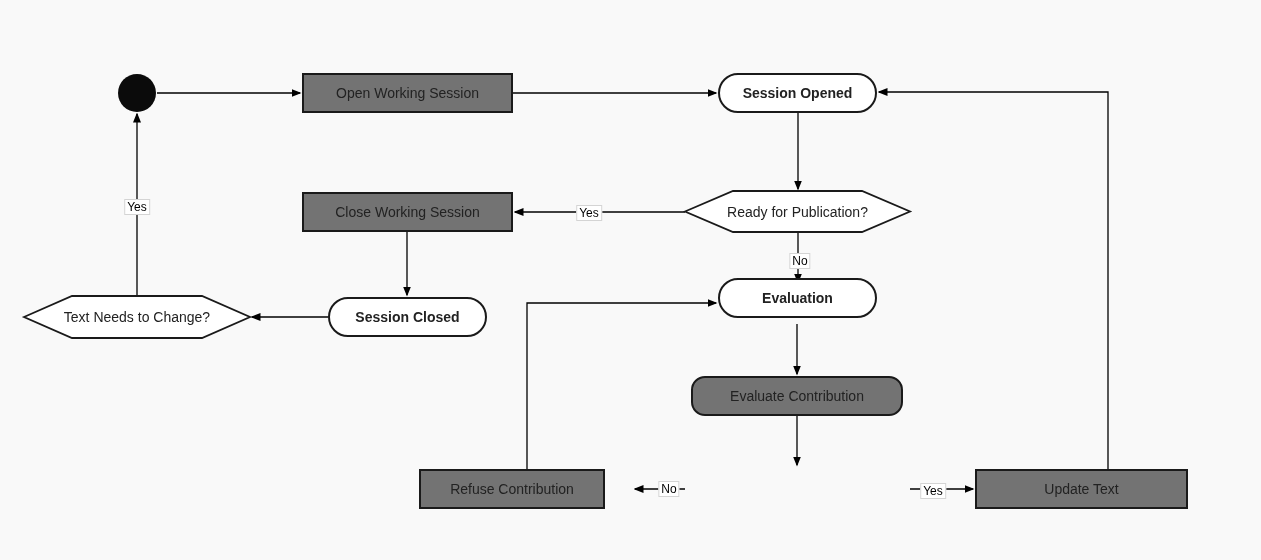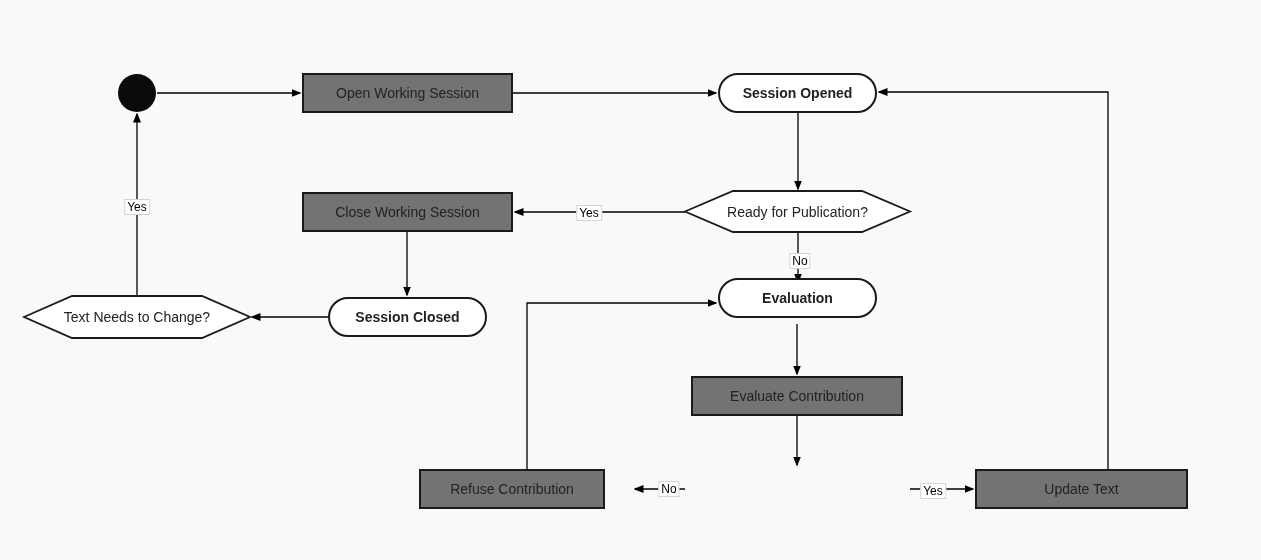--- a/index.html
+++ b/index.html
@@ -82,21 +82,21 @@
     <svg class="hex-svg" width="226" height="42">
       <polygon points="0,21 48,0 178,0 226,21 178,42 48,42"></polygon>
     </svg>
     <span class="lbl">Text Needs to Change?</span>
   </div>
 
   <div class="node stadium" style="left:718px;top:278px;width:159px;height:40px;">
     <span class="lbl">Evaluation</span>
   </div>
 
-  <div class="node task" style="left:691px;top:376px;width:212px;height:40px;">
+  <div class="node task" style="left:691px;top:376px;width:212px;height:40px;border-radius:14px;">
     <span class="lbl">Evaluate Contribution</span>
   </div>
 
 
   <div class="node task" style="left:419px;top:469px;width:186px;height:40px;">
     <span class="lbl">Refuse Contribution</span>
   </div>
 
   <div class="node task" style="left:975px;top:469px;width:213px;height:40px;">
     <span class="lbl">Update Text</span>

